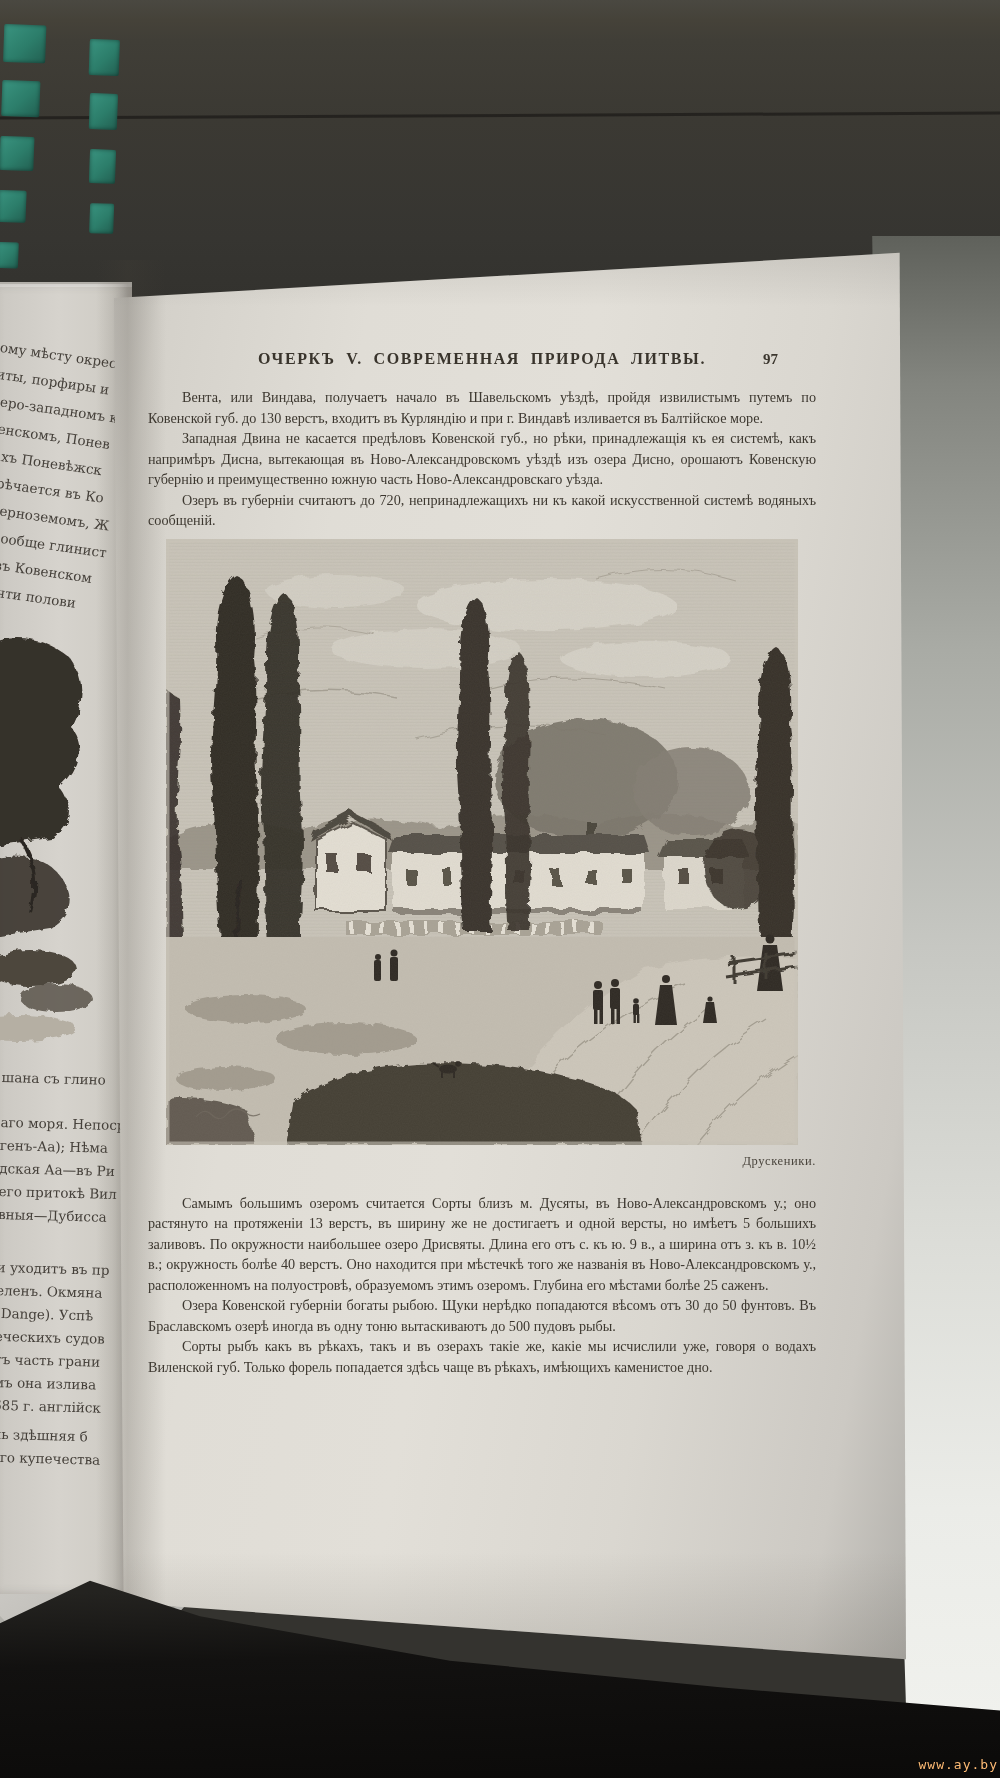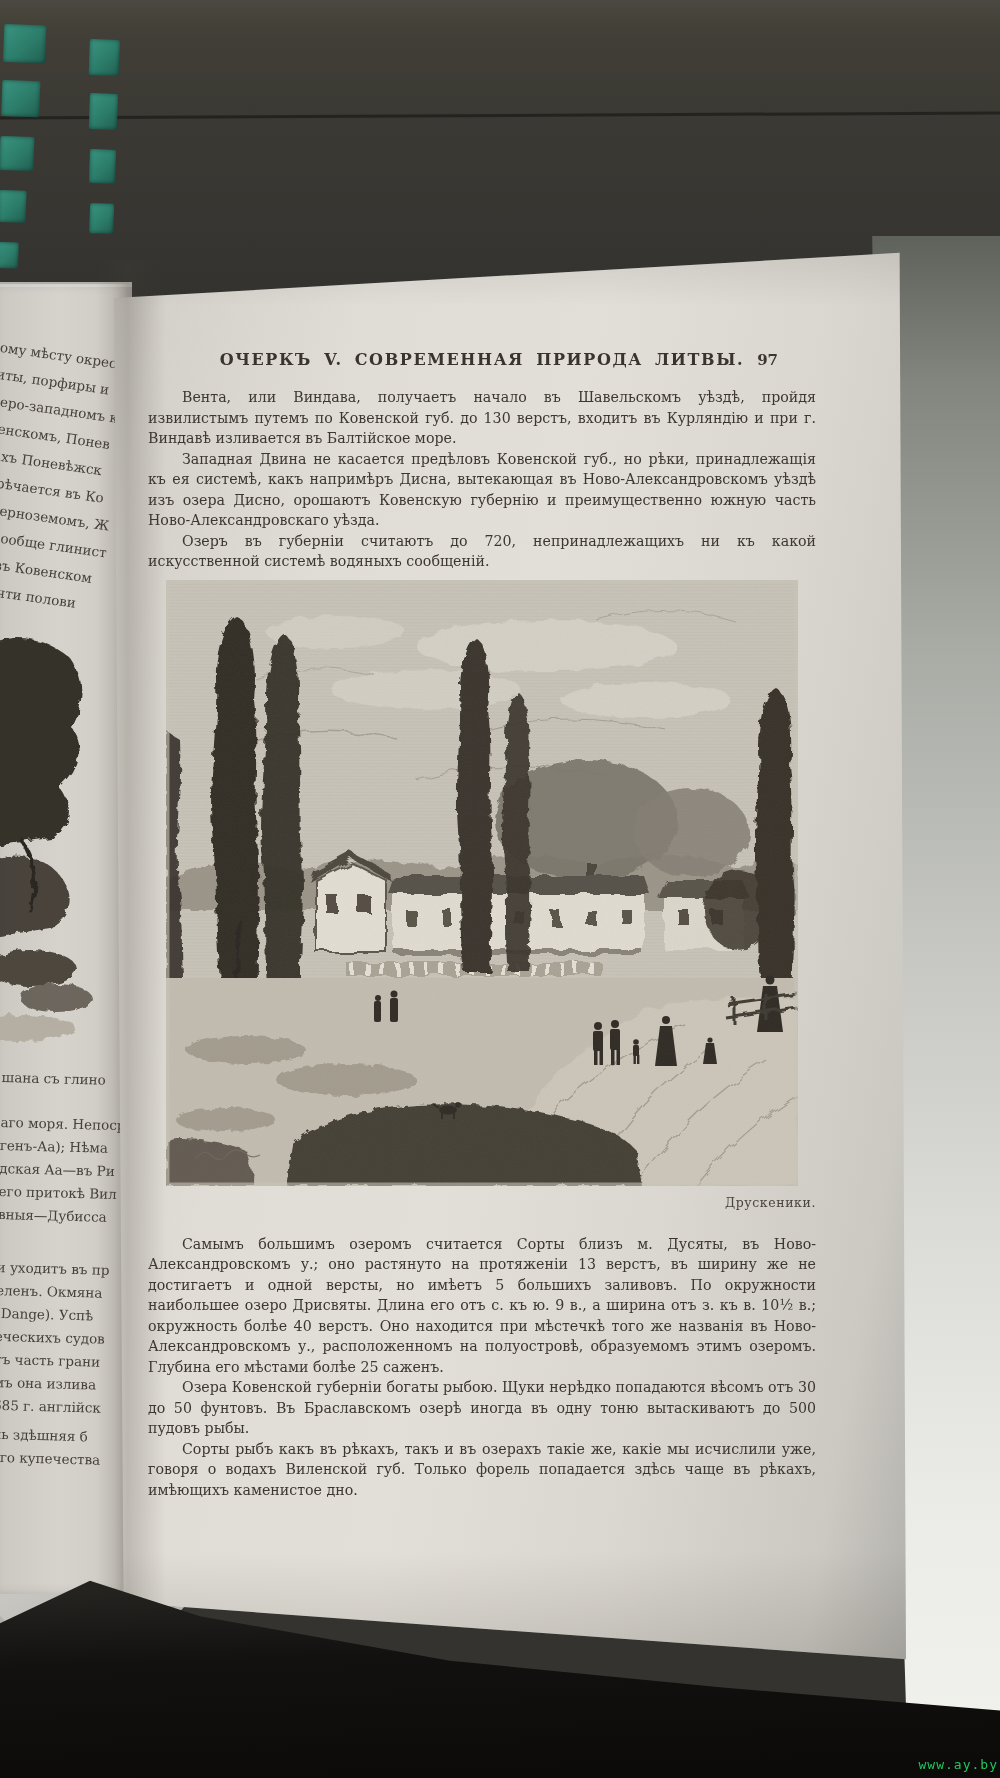--- a/index.html
+++ b/index.html
@@ -40,34 +40,34 @@
 
   .right-page{position:absolute;left:106px;top:250px;width:800px;height:1415px;
         clip-path:polygon(1% 3.4%,99.2% 0.2%,100% 99.6%,2.2% 95.6%);
         background:
           linear-gradient(180deg,rgba(120,118,112,.18) 0%,rgba(120,118,112,0) 4%,rgba(120,118,112,0) 92%,rgba(110,106,98,.25) 100%),
           linear-gradient(100deg,#bfbcb6 0%,#d4d1ca 6%,#e0ddd6 26%,#e2dfd8 48%,#dad7d0 70%,#ccc9c3 90%,#b2b0ab 100%);}
   .gutter{position:absolute;left:96px;top:260px;width:70px;height:1360px;
         background:linear-gradient(90deg,rgba(70,65,57,0) 0%,rgba(70,65,57,.22) 45%,rgba(70,65,57,0) 100%);}
 
   
-  .content{position:absolute;left:42px;top:100px;width:668px;color:#3c372f;}
+  .content{position:absolute;left:42px;top:100px;width:668px;color:#3c372f;font-family:Liberation Serif, serif;}
   .head-row{position:relative;height:24px;}
   .chapter{width:100%;text-align:center;font-size:16px;font-weight:bold;
            letter-spacing:1.6px;word-spacing:5px;color:#39342c;}
   .pageno{position:absolute;right:38px;top:1px;font-size:15px;font-weight:bold;}
   .content p{margin:0;font-size:14.2px;line-height:20.5px;text-align:justify;
              text-indent:34px;}
   .content p.first{margin-top:13px;}
   .content p.resume{margin-top:24px;}
   figure{margin:8px 0 0 0;padding:0;width:100%;text-align:right;}
   .engraving-wrap{margin:0 auto;width:632px;height:606px;}
   figcaption{margin-top:9px;font-size:12.5px;letter-spacing:.6px;color:#4a453d;}
 
-  .watermark{position:absolute;right:2px;bottom:6px;color:#22c55e;
+  .watermark{position:absolute;right:2px;bottom:6px;color:#fdba74;
              font-family:"DejaVu Sans Mono",monospace;font-size:13px;letter-spacing:1px;}
 </style>
 </head>
 <body>
 
 <div class="scene">
 
   <div class="wall"></div>
   <div class="wall-seam"></div>
 

